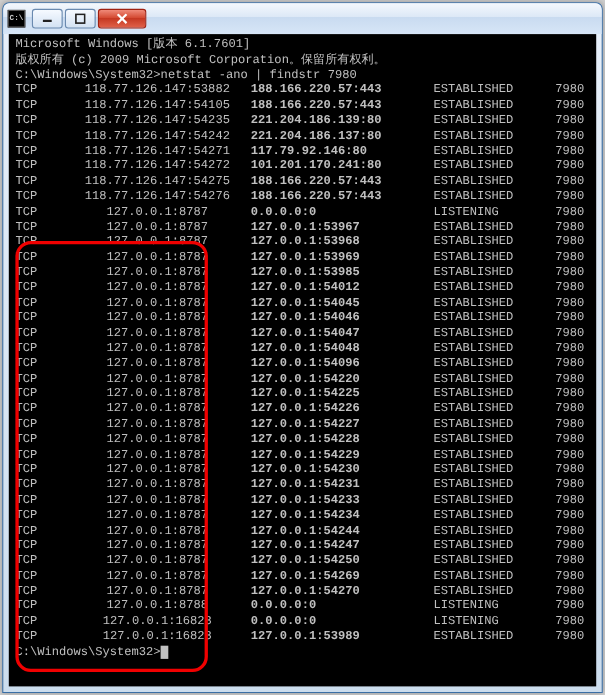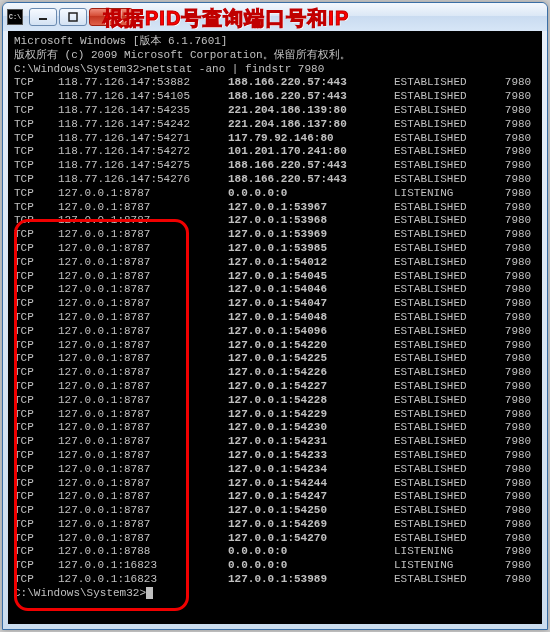--- a/index.html
+++ b/index.html
@@ -89,21 +89,21 @@
     color: #c0c0c0;
     font-size: 11px;
     line-height: 13.8px;
     padding: 4px 6px;
     overflow: hidden;
     font-family: "Consolas","Courier New",monospace;
     white-space: pre;
   }
   .terminal .row { display: flex; }
   .col-proto { width: 44px; flex-shrink:0; }
-  .col-local { width: 170px; flex-shrink:0; }
+  .col-local { width: 170px; flex-shrink:0;text-align:center; }
   .col-remote { width: 166px; flex-shrink:0;font-weight:bold; }
   .col-state { width: 104px; flex-shrink:0; }
   .col-pid { width: 40px; flex-shrink:0; text-align: center; }
   .highlight-box {
     position: absolute;
     border: 3px solid #f00000;
     border-radius: 14px;
     pointer-events: none;
     z-index: 30;
   }
@@ -134,18 +134,17 @@
       </div>
       <div class="win-btn close">
         <svg width="12" height="10">
             <line x1="2" y1="1" x2="10" y2="9" stroke="#fff" stroke-width="2"></line>
             <line x1="10" y1="1" x2="2" y2="9" stroke="#fff" stroke-width="2"></line>
           </svg>
       </div>
     </div>
   </div>
 
-  <div class="annotation">根据PID号查询端口号和IP</div>
 
   <div class="terminal" id="terminal"><div class="row">Microsoft Windows [版本 6.1.7601]</div><div class="row">版权所有 (c) 2009 Microsoft Corporation。保留所有权利。</div><div class="row"></div><div class="row">C:\Windows\System32&gt;netstat -ano | findstr 7980</div><div class="row">  <span class="col-proto">TCP</span><span class="col-local">118.77.126.147:53882</span><span class="col-remote">188.166.220.57:443</span><span class="col-state">ESTABLISHED</span><span class="col-pid">7980</span></div><div class="row">  <span class="col-proto">TCP</span><span class="col-local">118.77.126.147:54105</span><span class="col-remote">188.166.220.57:443</span><span class="col-state">ESTABLISHED</span><span class="col-pid">7980</span></div><div class="row">  <span class="col-proto">TCP</span><span class="col-local">118.77.126.147:54235</span><span class="col-remote">221.204.186.139:80</span><span class="col-state">ESTABLISHED</span><span class="col-pid">7980</span></div><div class="row">  <span class="col-proto">TCP</span><span class="col-local">118.77.126.147:54242</span><span class="col-remote">221.204.186.137:80</span><span class="col-state">ESTABLISHED</span><span class="col-pid">7980</span></div><div class="row">  <span class="col-proto">TCP</span><span class="col-local">118.77.126.147:54271</span><span class="col-remote">117.79.92.146:80</span><span class="col-state">ESTABLISHED</span><span class="col-pid">7980</span></div><div class="row">  <span class="col-proto">TCP</span><span class="col-local">118.77.126.147:54272</span><span class="col-remote">101.201.170.241:80</span><span class="col-state">ESTABLISHED</span><span class="col-pid">7980</span></div><div class="row">  <span class="col-proto">TCP</span><span class="col-local">118.77.126.147:54275</span><span class="col-remote">188.166.220.57:443</span><span class="col-state">ESTABLISHED</span><span class="col-pid">7980</span></div><div class="row">  <span class="col-proto">TCP</span><span class="col-local">118.77.126.147:54276</span><span class="col-remote">188.166.220.57:443</span><span class="col-state">ESTABLISHED</span><span class="col-pid">7980</span></div><div class="row">  <span class="col-proto">TCP</span><span class="col-local">127.0.0.1:8787</span><span class="col-remote">0.0.0.0:0</span><span class="col-state">LISTENING</span><span class="col-pid">7980</span></div><div class="row">  <span class="col-proto">TCP</span><span class="col-local">127.0.0.1:8787</span><span class="col-remote">127.0.0.1:53967</span><span class="col-state">ESTABLISHED</span><span class="col-pid">7980</span></div><div class="row">  <span class="col-proto">TCP</span><span class="col-local">127.0.0.1:8787</span><span class="col-remote">127.0.0.1:53968</span><span class="col-state">ESTABLISHED</span><span class="col-pid">7980</span></div><div class="row">  <span class="col-proto">TCP</span><span class="col-local">127.0.0.1:8787</span><span class="col-remote">127.0.0.1:53969</span><span class="col-state">ESTABLISHED</span><span class="col-pid">7980</span></div><div class="row">  <span class="col-proto">TCP</span><span class="col-local">127.0.0.1:8787</span><span class="col-remote">127.0.0.1:53985</span><span class="col-state">ESTABLISHED</span><span class="col-pid">7980</span></div><div class="row">  <span class="col-proto">TCP</span><span class="col-local">127.0.0.1:8787</span><span class="col-remote">127.0.0.1:54012</span><span class="col-state">ESTABLISHED</span><span class="col-pid">7980</span></div><div class="row">  <span class="col-proto">TCP</span><span class="col-local">127.0.0.1:8787</span><span class="col-remote">127.0.0.1:54045</span><span class="col-state">ESTABLISHED</span><span class="col-pid">7980</span></div><div class="row">  <span class="col-proto">TCP</span><span class="col-local">127.0.0.1:8787</span><span class="col-remote">127.0.0.1:54046</span><span class="col-state">ESTABLISHED</span><span class="col-pid">7980</span></div><div class="row">  <span class="col-proto">TCP</span><span class="col-local">127.0.0.1:8787</span><span class="col-remote">127.0.0.1:54047</span><span class="col-state">ESTABLISHED</span><span class="col-pid">7980</span></div><div class="row">  <span class="col-proto">TCP</span><span class="col-local">127.0.0.1:8787</span><span class="col-remote">127.0.0.1:54048</span><span class="col-state">ESTABLISHED</span><span class="col-pid">7980</span></div><div class="row">  <span class="col-proto">TCP</span><span class="col-local">127.0.0.1:8787</span><span class="col-remote">127.0.0.1:54096</span><span class="col-state">ESTABLISHED</span><span class="col-pid">7980</span></div><div class="row">  <span class="col-proto">TCP</span><span class="col-local">127.0.0.1:8787</span><span class="col-remote">127.0.0.1:54220</span><span class="col-state">ESTABLISHED</span><span class="col-pid">7980</span></div><div class="row">  <span class="col-proto">TCP</span><span class="col-local">127.0.0.1:8787</span><span class="col-remote">127.0.0.1:54225</span><span class="col-state">ESTABLISHED</span><span class="col-pid">7980</span></div><div class="row">  <span class="col-proto">TCP</span><span class="col-local">127.0.0.1:8787</span><span class="col-remote">127.0.0.1:54226</span><span class="col-state">ESTABLISHED</span><span class="col-pid">7980</span></div><div class="row">  <span class="col-proto">TCP</span><span class="col-local">127.0.0.1:8787</span><span class="col-remote">127.0.0.1:54227</span><span class="col-state">ESTABLISHED</span><span class="col-pid">7980</span></div><div class="row">  <span class="col-proto">TCP</span><span class="col-local">127.0.0.1:8787</span><span class="col-remote">127.0.0.1:54228</span><span class="col-state">ESTABLISHED</span><span class="col-pid">7980</span></div><div class="row">  <span class="col-proto">TCP</span><span class="col-local">127.0.0.1:8787</span><span class="col-remote">127.0.0.1:54229</span><span class="col-state">ESTABLISHED</span><span class="col-pid">7980</span></div><div class="row">  <span class="col-proto">TCP</span><span class="col-local">127.0.0.1:8787</span><span class="col-remote">127.0.0.1:54230</span><span class="col-state">ESTABLISHED</span><span class="col-pid">7980</span></div><div class="row">  <span class="col-proto">TCP</span><span class="col-local">127.0.0.1:8787</span><span class="col-remote">127.0.0.1:54231</span><span class="col-state">ESTABLISHED</span><span class="col-pid">7980</span></div><div class="row">  <span class="col-proto">TCP</span><span class="col-local">127.0.0.1:8787</span><span class="col-remote">127.0.0.1:54233</span><span class="col-state">ESTABLISHED</span><span class="col-pid">7980</span></div><div class="row">  <span class="col-proto">TCP</span><span class="col-local">127.0.0.1:8787</span><span class="col-remote">127.0.0.1:54234</span><span class="col-state">ESTABLISHED</span><span class="col-pid">7980</span></div><div class="row">  <span class="col-proto">TCP</span><span class="col-local">127.0.0.1:8787</span><span class="col-remote">127.0.0.1:54244</span><span class="col-state">ESTABLISHED</span><span class="col-pid">7980</span></div><div class="row">  <span class="col-proto">TCP</span><span class="col-local">127.0.0.1:8787</span><span class="col-remote">127.0.0.1:54247</span><span class="col-state">ESTABLISHED</span><span class="col-pid">7980</span></div><div class="row">  <span class="col-proto">TCP</span><span class="col-local">127.0.0.1:8787</span><span class="col-remote">127.0.0.1:54250</span><span class="col-state">ESTABLISHED</span><span class="col-pid">7980</span></div><div class="row">  <span class="col-proto">TCP</span><span class="col-local">127.0.0.1:8787</span><span class="col-remote">127.0.0.1:54269</span><span class="col-state">ESTABLISHED</span><span class="col-pid">7980</span></div><div class="row">  <span class="col-proto">TCP</span><span class="col-local">127.0.0.1:8787</span><span class="col-remote">127.0.0.1:54270</span><span class="col-state">ESTABLISHED</span><span class="col-pid">7980</span></div><div class="row">  <span class="col-proto">TCP</span><span class="col-local">127.0.0.1:8788</span><span class="col-remote">0.0.0.0:0</span><span class="col-state">LISTENING</span><span class="col-pid">7980</span></div><div class="row">  <span class="col-proto">TCP</span><span class="col-local">127.0.0.1:16823</span><span class="col-remote">0.0.0.0:0</span><span class="col-state">LISTENING</span><span class="col-pid">7980</span></div><div class="row">  <span class="col-proto">TCP</span><span class="col-local">127.0.0.1:16823</span><span class="col-remote">127.0.0.1:53989</span><span class="col-state">ESTABLISHED</span><span class="col-pid">7980</span></div><div class="row"> </div><div class="row">C:\Windows\System32&gt;<span class="cursor-blink"></span></div></div>
 
   <div class="highlight-box" id="box1"></div>
 </div>
 
 </body></html>

